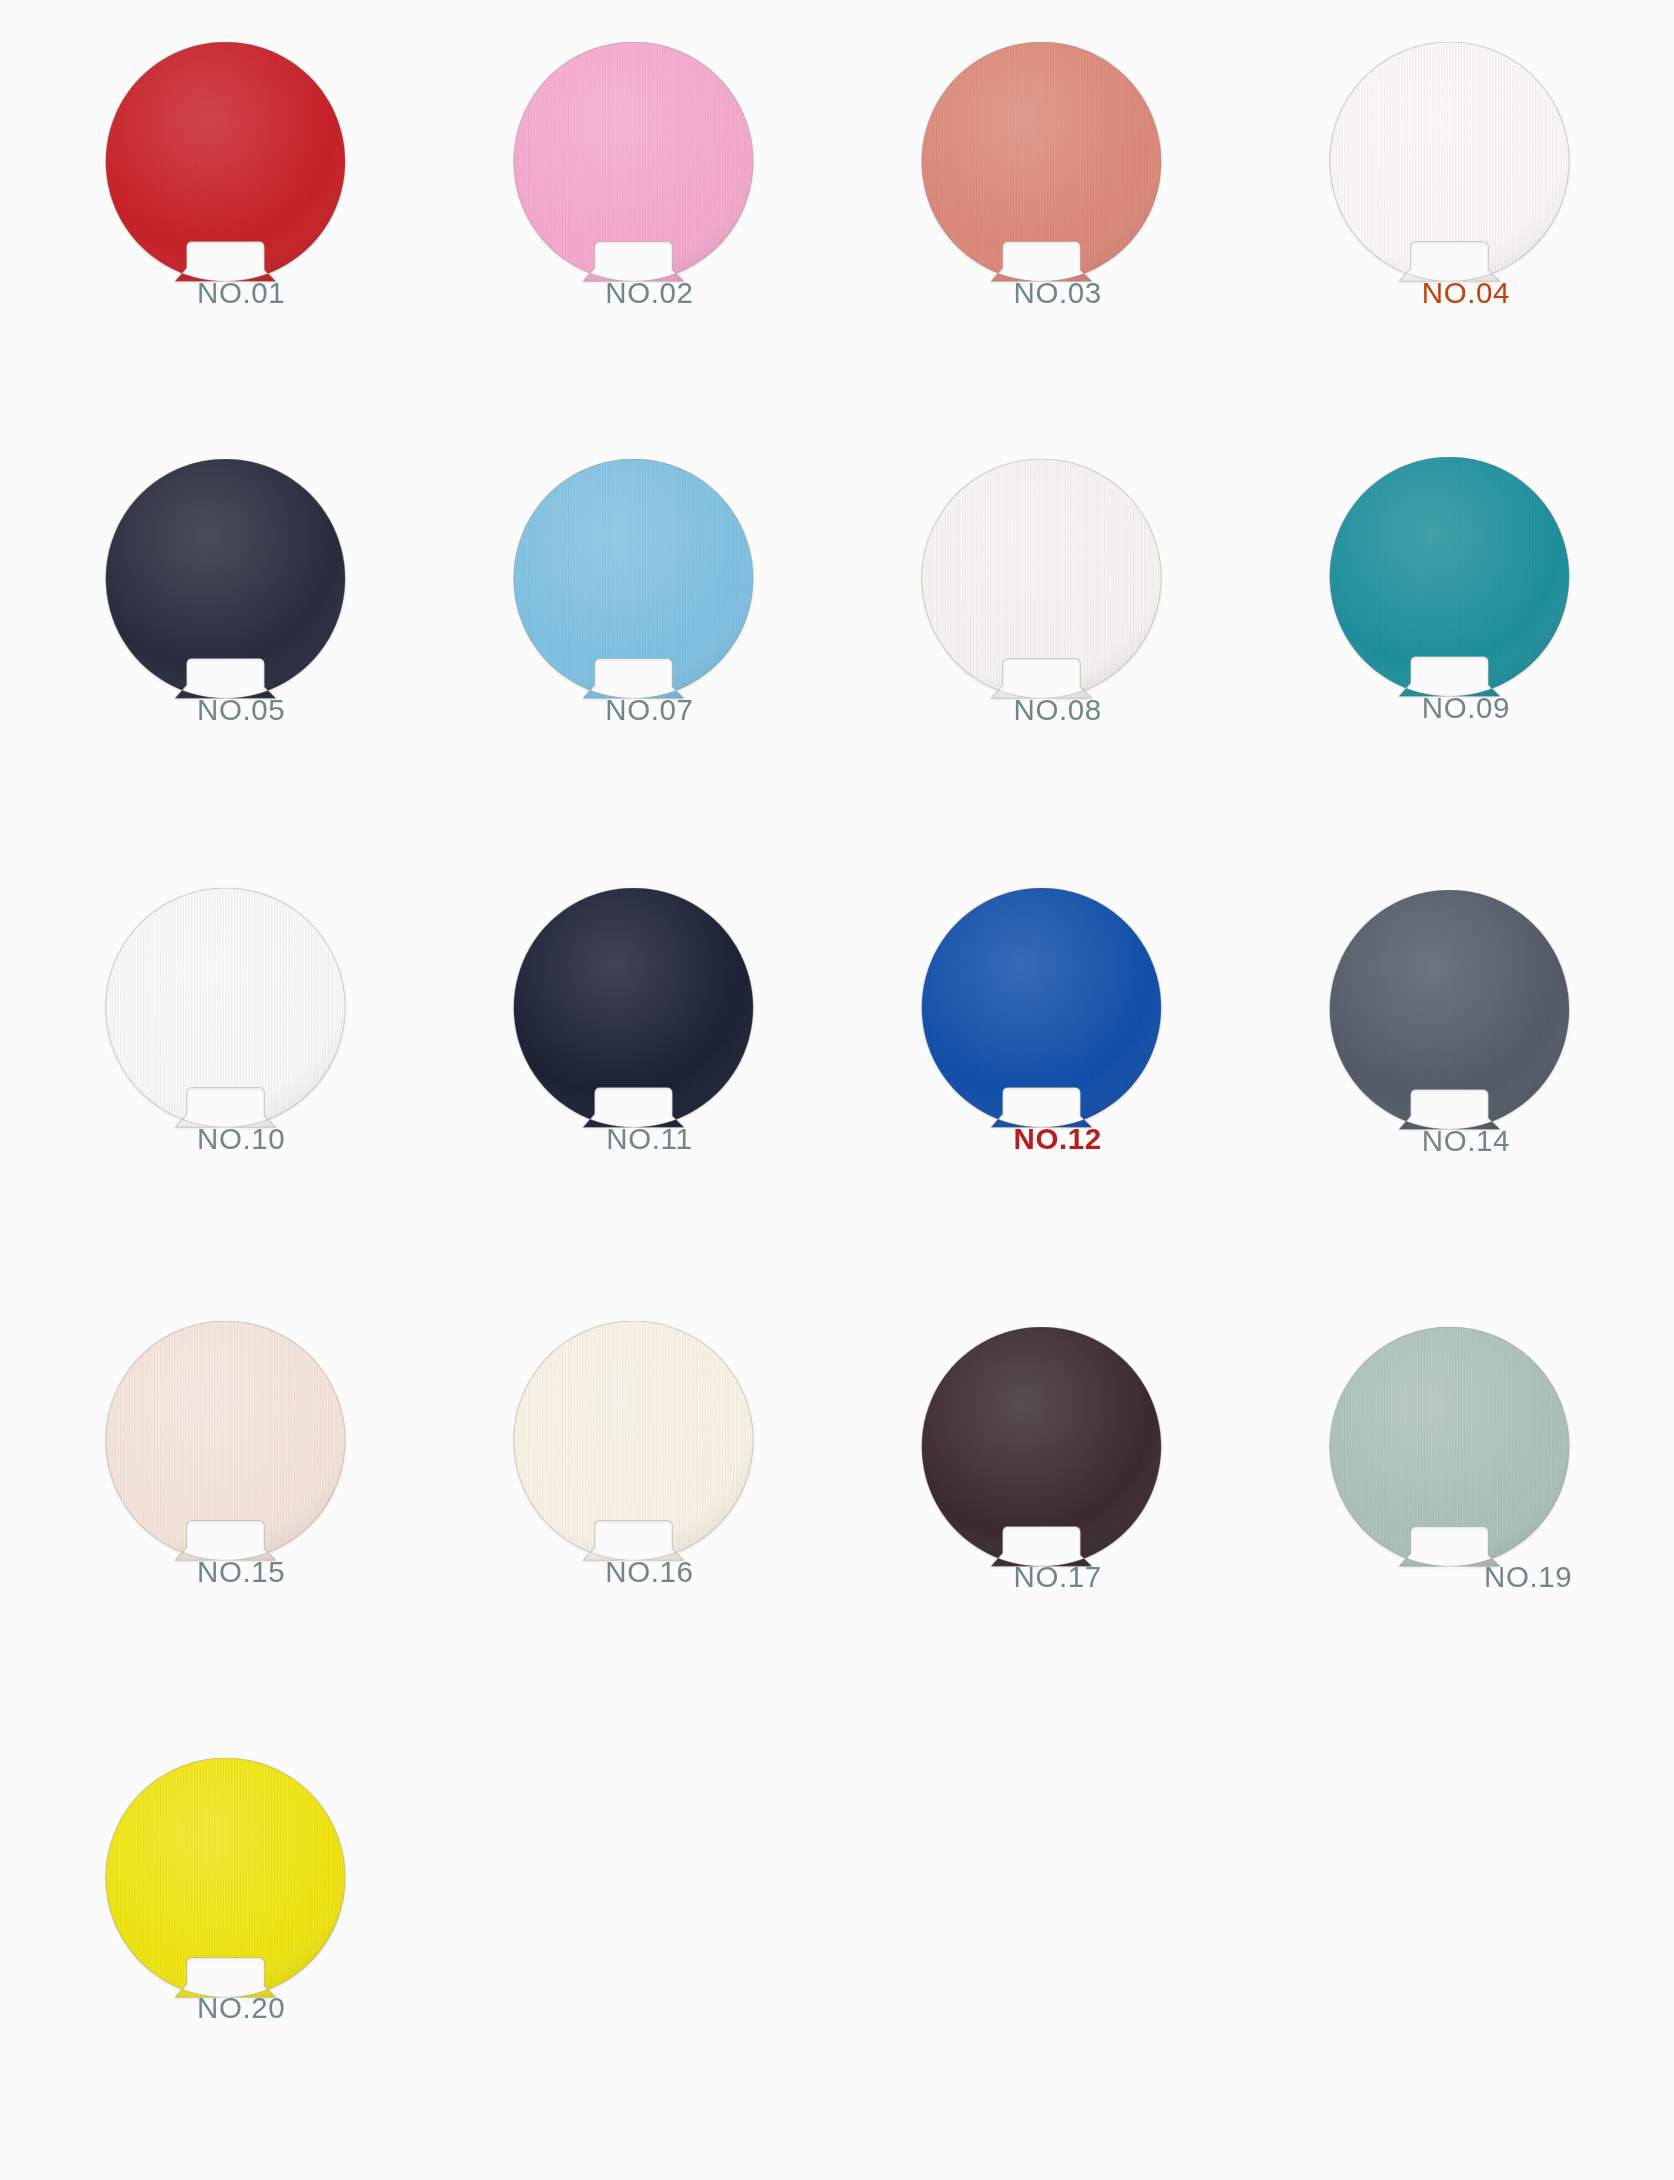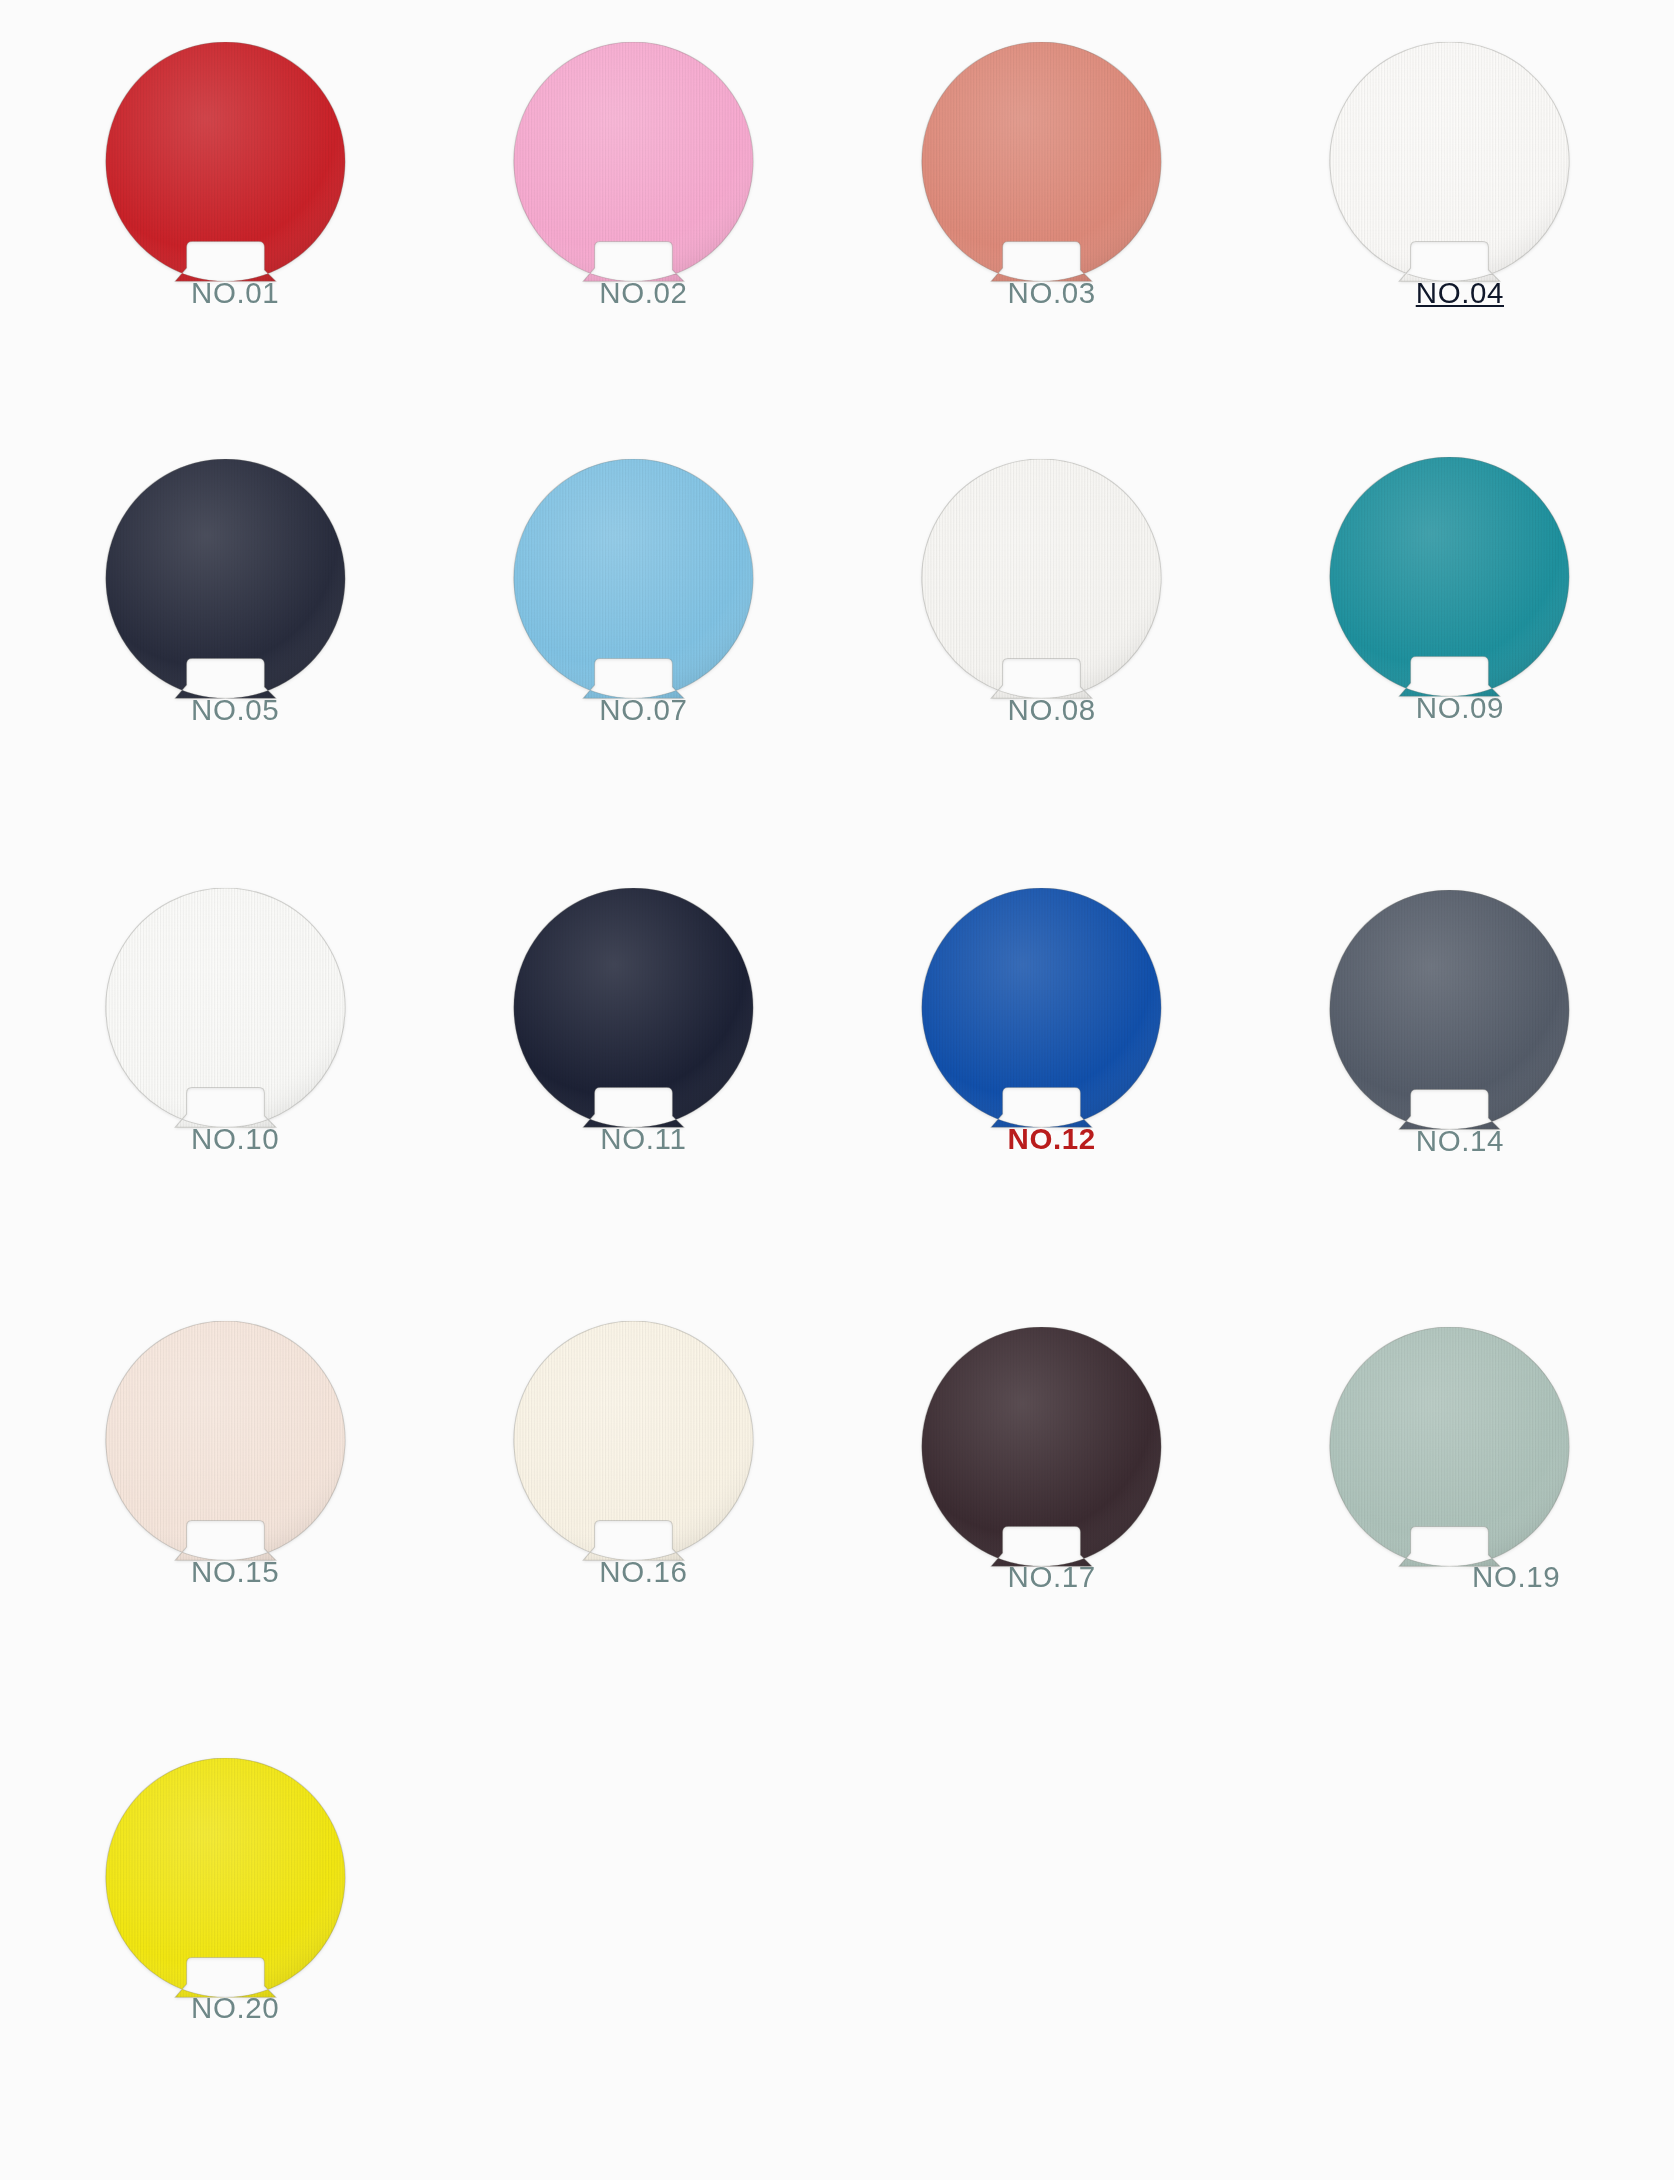--- a/index.html
+++ b/index.html
@@ -55,21 +55,21 @@
   
   .chip-texture {
     pointer-events: none;
     mix-blend-mode: multiply;
     opacity: 0.13;
   }
 
   .chip-label {
     position: absolute;
     left: 0;
-    right: 12px;
+    right: 0;
     bottom: -3.8px;
     text-align: center;
     padding-left: 32px;
     font-family: "Liberation Sans", sans-serif;
     font-size: 29.5px;
     letter-spacing: 0.6px;
     font-weight: 400;
     color: #6e8787;
     white-space: nowrap;
   }
@@ -163,21 +163,21 @@
               <stop offset="0%" stop-color="#ffffff" stop-opacity="0.16"></stop>
               <stop offset="70%" stop-color="#ffffff" stop-opacity="0"></stop>
               <stop offset="100%" stop-color="#000000" stop-opacity="0.13"></stop>
             </radialGradient>
           </defs>
           <path d="M129,0 A126,126 0 1,1 128.9,0 Z M 88,238 L 88,216 Q 88,210 94,210 L 164,210 Q 170,210 170,216 L 170,240 L 182,252 L 76,252 Z" fill="#fbfaf8" fill-rule="evenodd"></path>
           <path d="M129,0 A126,126 0 1,1 128.9,0 Z M 88,238 L 88,216 Q 88,210 94,210 L 164,210 Q 170,210 170,216 L 170,240 L 182,252 L 76,252 Z" fill="url(#weave3)" fill-rule="evenodd" class="chip-texture"></path>
           <path d="M129,0 A126,126 0 1,1 128.9,0 Z M 88,238 L 88,216 Q 88,210 94,210 L 164,210 Q 170,210 170,216 L 170,240 L 182,252 L 76,252 Z" fill="url(#shade3)" fill-rule="evenodd"></path>
           <path d="M129,0 A126,126 0 1,1 128.9,0 Z M 88,238 L 88,216 Q 88,210 94,210 L 164,210 Q 170,210 170,216 L 170,240 L 182,252 L 76,252 Z" fill="none" fill-rule="evenodd" stroke="rgba(120,118,112,0.30)" stroke-width="1.1"></path>
         </svg>
-        <div class="chip-label" style="color: #0f172a; text-decoration: underline;">NO.04</div>
+        <div class="chip-label" style="color: #c2410c;">NO.04</div>
       </div>
     </div>
     <div class="swatch-cell row-2">
       <div class="chip-wrap">
         <svg class="chip-svg" viewBox="0 0 258 258">
           <defs>
             <pattern id="weave4" width="3" height="3" patternUnits="userSpaceOnUse">
               <rect width="1.2" height="3" fill="rgba(0,0,0,0.45)"></rect>
               <rect width="3" height="0.7" y="1.6" fill="rgba(255,255,255,0.35)"></rect>
             </pattern>

